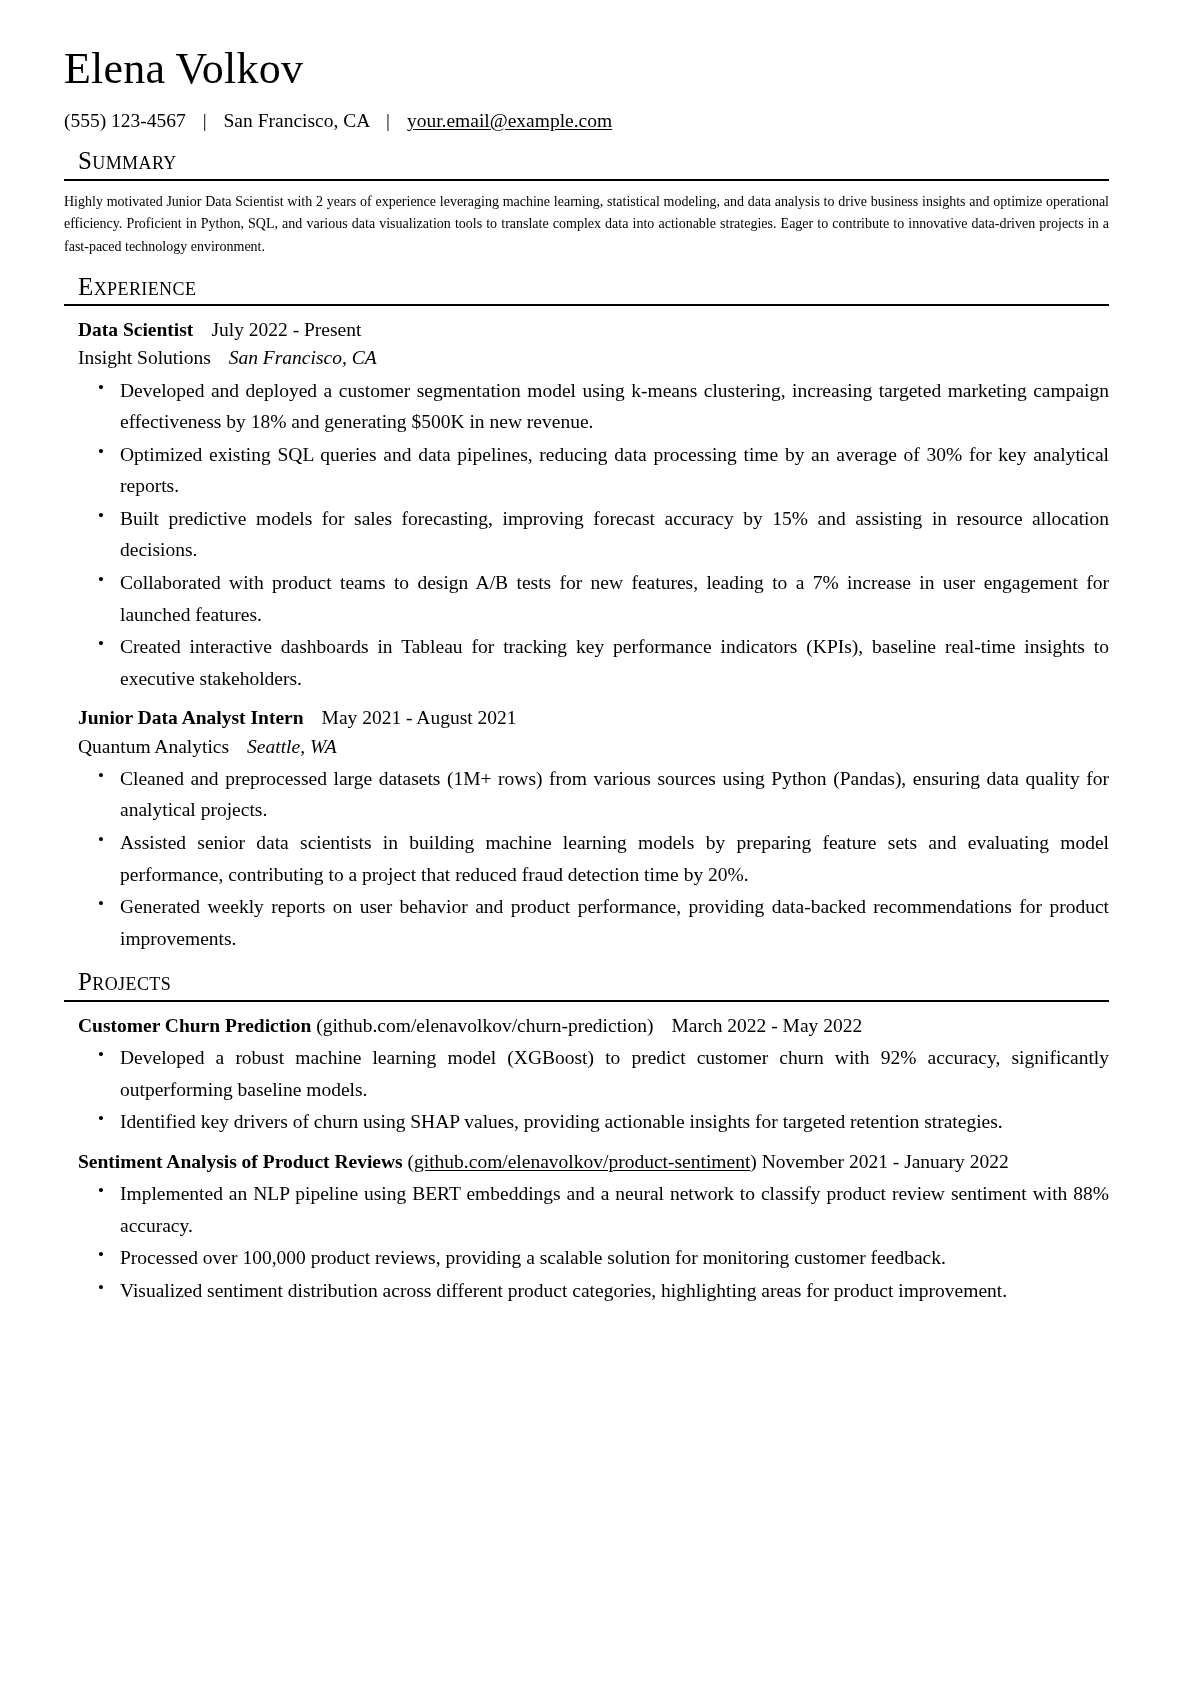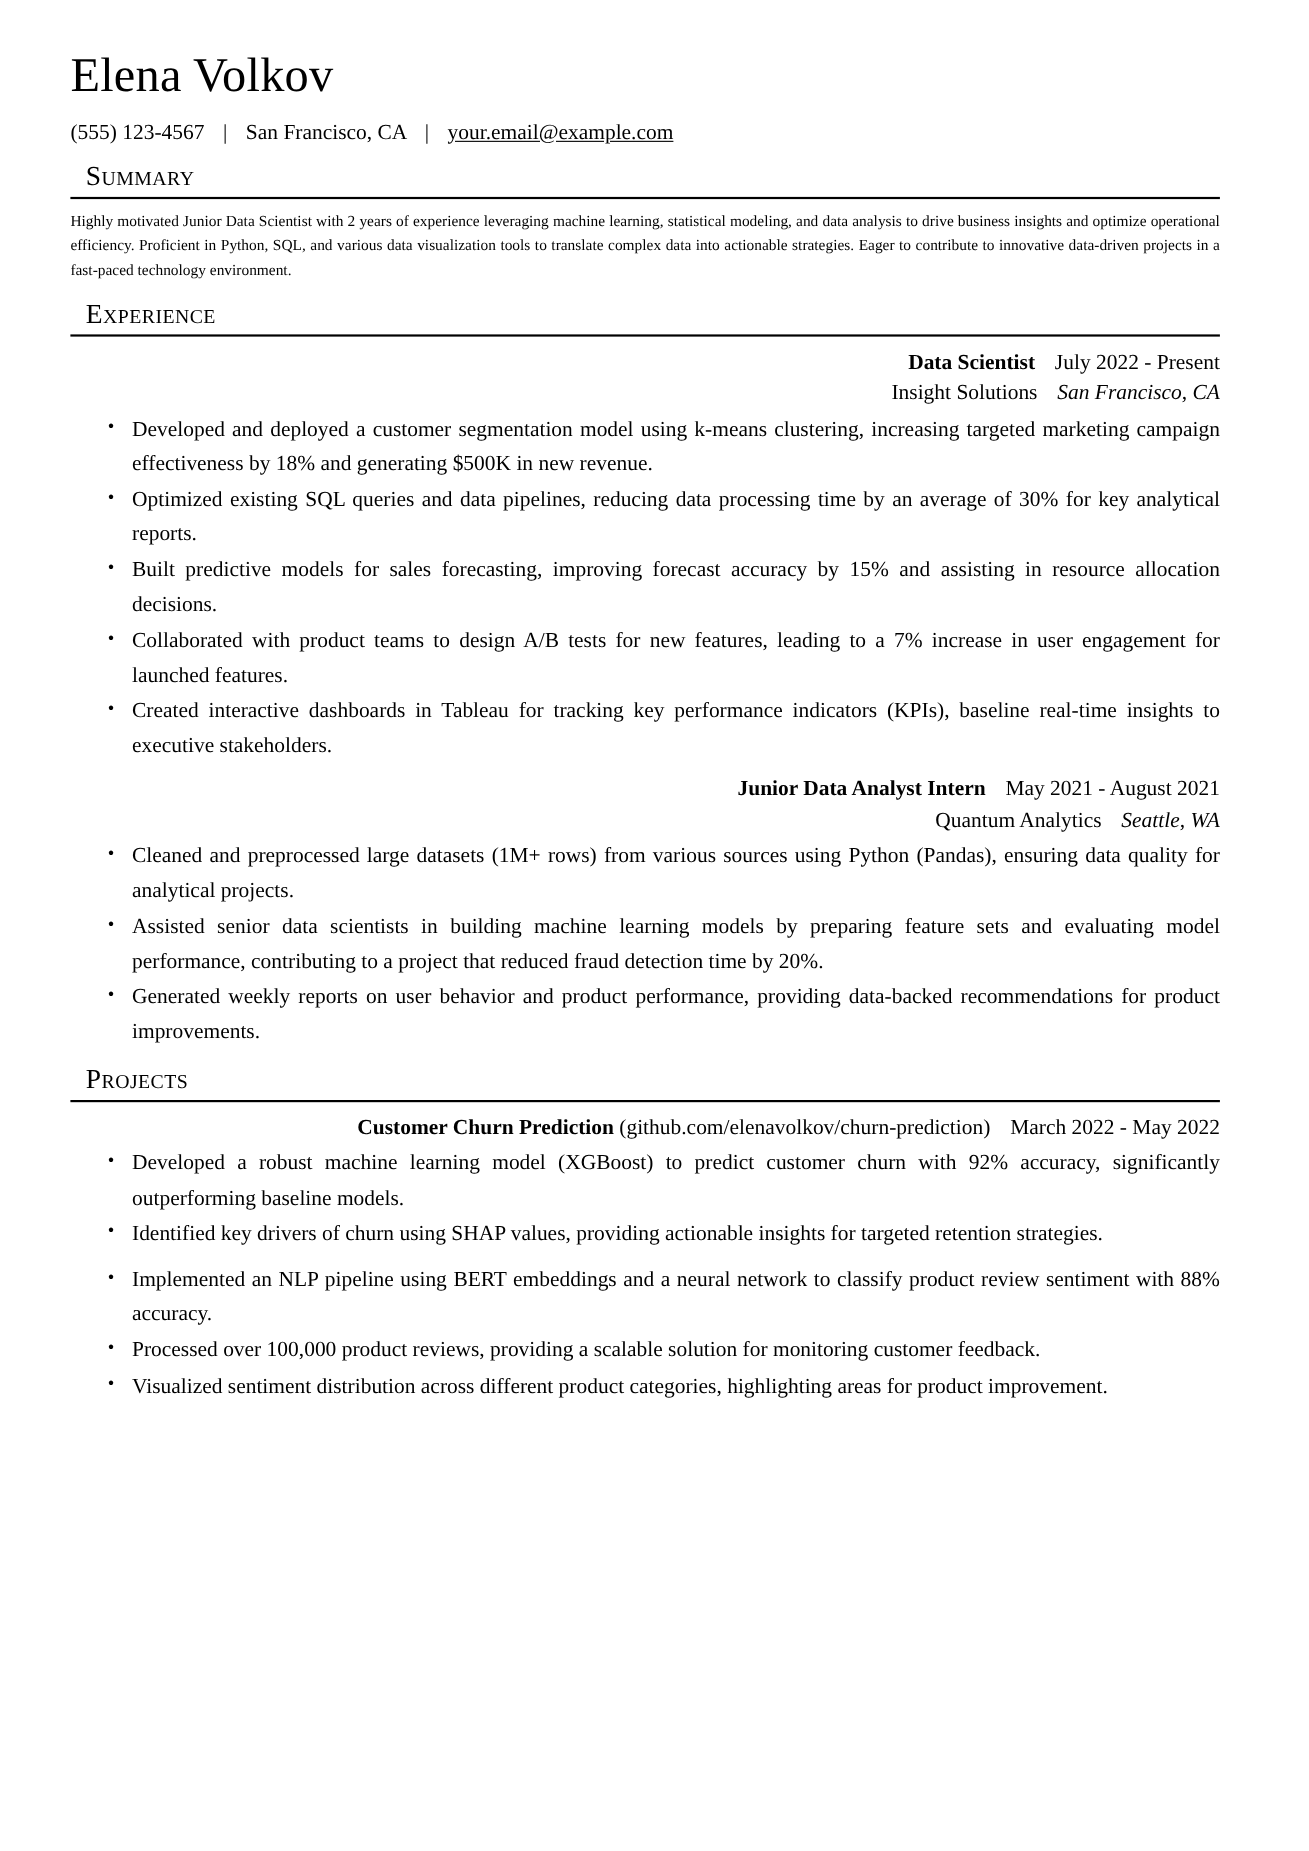--- a/index.html
+++ b/index.html
@@ -74,21 +74,21 @@
     -webkit-hyphens: auto;
   }
 
   
   .entry {
     margin-top: 10px;
     margin-left: 14px;
   }
   .entry-row {
     display: flex;
-    justify-content: flex-end;
+    justify-content: flex-start;
     align-items: baseline;
     font-size: 19.5px;
     line-height: 1.45;
   }
   .entry-title {
     font-weight: bold;
   }
   .entry-date {
     white-space: nowrap;
     padding-left: 18px;
@@ -209,20 +209,21 @@
         <span><span class="entry-title">Customer Churn Prediction</span><span>&nbsp;(</span><span class="proj-link">github.com/elenavolkov/churn-prediction</span><span>)</span></span>
         <span class="entry-date">March 2022 - May 2022</span>
       </div>
       <ul class="bullets">
         <li>Developed a robust machine learning model (XGBoost) to predict customer churn with 92% accuracy, significantly outperforming baseline models.</li>
         <li>Identified key drivers of churn using SHAP values, providing actionable insights for targeted retention strategies.</li>
       </ul>
     </div>
 
     <div class="entry">
+      <div class="entry-flow"><span class="entry-title">Sentiment Analysis of Product Reviews</span><span>&nbsp;(</span><span class="proj-link">github.com/elenavolkov/product-sentiment</span><span>)</span><span class="flow-date"> <span>November 2021 - January 2022</span></span></div>
       <ul class="bullets">
         <li>Implemented an NLP pipeline using BERT embeddings and a neural network to classify product review sentiment with 88% accuracy.</li>
         <li>Processed over 100,000 product reviews, providing a scalable solution for monitoring customer feedback.</li>
         <li>Visualized sentiment distribution across different product categories, highlighting areas for product improvement.</li>
       </ul>
     </div>
   </div>
 
 </div>
 

